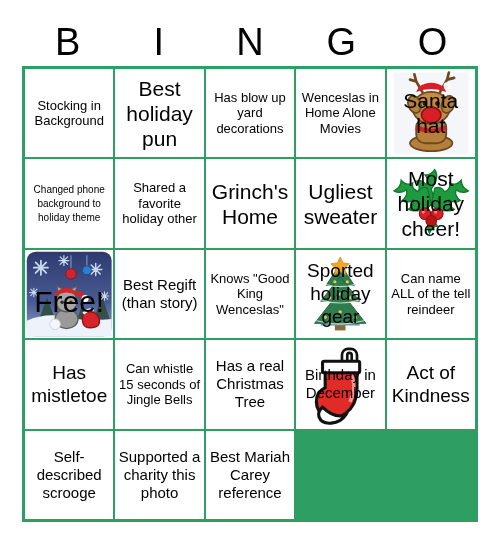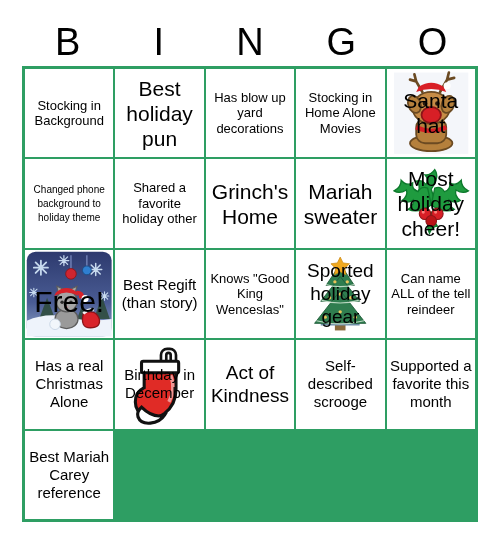--- a/index.html
+++ b/index.html
@@ -115,21 +115,21 @@
       <div class="cell">
         <div class="cell-text ts-s">Stocking in Background</div>
       </div>
       <div class="cell">
         <div class="cell-text ts-xl">Best holiday pun</div>
       </div>
       <div class="cell">
         <div class="cell-text ts-s">Has blow up yard decorations</div>
       </div>
       <div class="cell">
-        <div class="cell-text ts-s">Stocking in Home Alone Movies</div>
+        <div class="cell-text ts-s">Wenceslas in Home Alone Movies</div>
       </div>
       <div class="cell">
         <svg class="cell-art" viewBox="0 0 100 100" preserveAspectRatio="xMidYMid meet">
       <rect x="8" y="4" width="84" height="92" fill="#f4f6fa"></rect>
       <g stroke="#6b4a22" stroke-width="3" fill="none" stroke-linecap="round">
         <path d="M40 26 L33 14 M33 14 L26 12 M33 14 L31 6"></path>
         <path d="M60 26 L68 12 M68 12 L76 10 M68 12 L70 4"></path>
       </g>
       <path d="M36 20 q14 -9 28 0 l3 6 q-17 -7 -34 0 z" fill="#d81f26"></path>
       <circle cx="68" cy="19" r="4" fill="#ffffff"></circle>
@@ -148,21 +148,21 @@
       <div class="cell">
         <div class="cell-text ts-xs">Changed phone background to holiday theme</div>
       </div>
       <div class="cell">
         <div class="cell-text ts-s">Shared a favorite holiday other</div>
       </div>
       <div class="cell">
         <div class="cell-text ts-xl">Grinch's Home</div>
       </div>
       <div class="cell">
-        <div class="cell-text ts-xl">Mariah sweater</div>
+        <div class="cell-text ts-xl">Ugliest sweater</div>
       </div>
       <div class="cell">
         <svg class="cell-art" viewBox="0 0 100 100" preserveAspectRatio="xMidYMid meet">
       <g fill="#1f9b3f" stroke="#0d7a2c" stroke-width="1.5">
         <path d="M50 34 q10 -14 4 -22 q-5 7 -11 6 q5 6 1 11 q-4 -6 -11 -4 q6 6 2 12 q-5 -5 -12 -2 q7 5 5 12 q7 -6 13 -1 q-2 7 4 12 q3 -9 10 -8 z"></path>
         <path d="M50 56 q-14 10 -26 5 q7 -5 6 -11 q-7 5 -13 1 q7 -5 5 -12 q-8 5 -14 1 q8 -4 8 -12 q6 7 13 3 q-1 8 6 10 q4 -7 11 -4 z" transform="translate(0,-4)"></path>
         <path d="M50 56 q14 10 26 5 q-7 -5 -6 -11 q7 5 13 1 q-7 -5 -5 -12 q8 5 14 1 q-8 -4 -8 -12 q-6 7 -13 3 q1 8 -6 10 q-4 -7 -11 -4 z" transform="translate(0,-4)"></path>
         <path d="M50 60 q-7 14 -2 24 q3 -8 9 -8 q-5 -6 -2 -12 z"></path>
       </g>
       <circle cx="43" cy="62" r="6.5" fill="#d81f26" stroke="#8c1418" stroke-width="1.2"></circle>
@@ -263,39 +263,45 @@
         <path d="M29 57 q21 6 42 0"></path>
         <path d="M23 80 q27 7 54 0"></path>
       </g>
     </svg>
         <div class="cell-text ts-l">Sported holiday gear</div>
       </div>
       <div class="cell">
         <div class="cell-text ts-s">Can name ALL of the tell reindeer</div>
       </div>
       <div class="cell">
-        <div class="cell-text ts-m">Has a real Christmas Alone</div>
+        <div class="cell-text ts-l">Has mistletoe</div>
+      </div>
+      <div class="cell">
+        <div class="cell-text ts-s">Can whistle 15 seconds of Jingle Bells</div>
+      </div>
+      <div class="cell">
+        <div class="cell-text ts-m">Has a real Christmas Tree</div>
       </div>
       <div class="cell">
         <svg class="cell-art" viewBox="0 0 100 100" preserveAspectRatio="xMidYMid meet">
       <path d="M62 10 a7 7 0 0 1 7 7 v8 h-6 v-8 a2.5 2.5 0 0 0 -5 0 v8 h-6 v-8 a7 7 0 0 1 7 -7 z" fill="#ffffff" stroke="#111111" stroke-width="3"></path>
       <path d="M33 34 h36 v22 q0 17 -13 27 q-11 8 -22 3 q-11 -5 -11 -16 q0 -11 10 -16 z" fill="#e02b26" stroke="#111111" stroke-width="3.5"></path>
       <path d="M30 76 q-6 5 -4 11 q3 8 14 7 q11 -1 16 -9 q-13 4 -26 -9 z" fill="#ffffff" stroke="#111111" stroke-width="3.5"></path>
       <rect x="30" y="24" width="42" height="13" rx="2" fill="#ffffff" stroke="#111111" stroke-width="3.5"></rect>
       <path d="M63 40 q6 16 -2 30" stroke="#ffffff" stroke-width="4" fill="none" opacity="0.5"></path>
     </svg>
         <div class="cell-text ts-m">Birthday in December</div>
       </div>
       <div class="cell">
         <div class="cell-text ts-l">Act of Kindness</div>
       </div>
       <div class="cell">
         <div class="cell-text ts-m">Self-described scrooge</div>
       </div>
       <div class="cell">
-        <div class="cell-text ts-m">Supported a favorite this month</div>
+        <div class="cell-text ts-m">Supported a charity this photo</div>
       </div>
       <div class="cell">
         <div class="cell-text ts-m">Best Mariah Carey reference</div>
       </div>
     </div>
 
 </div>
 
 </body></html>

